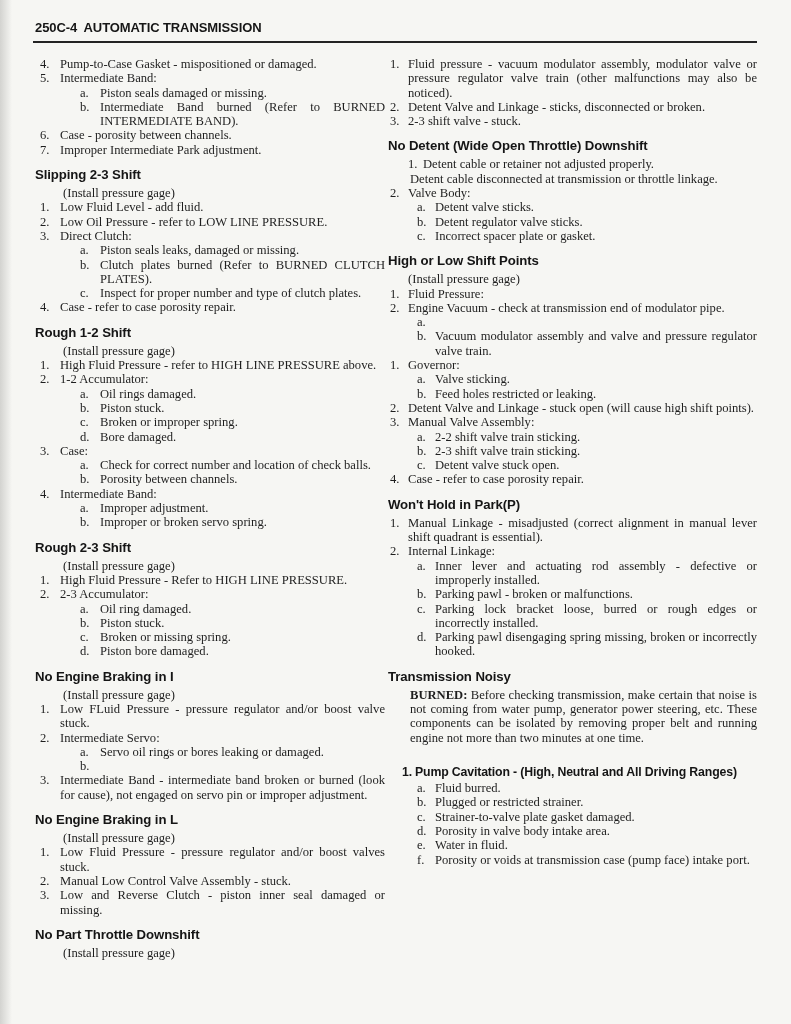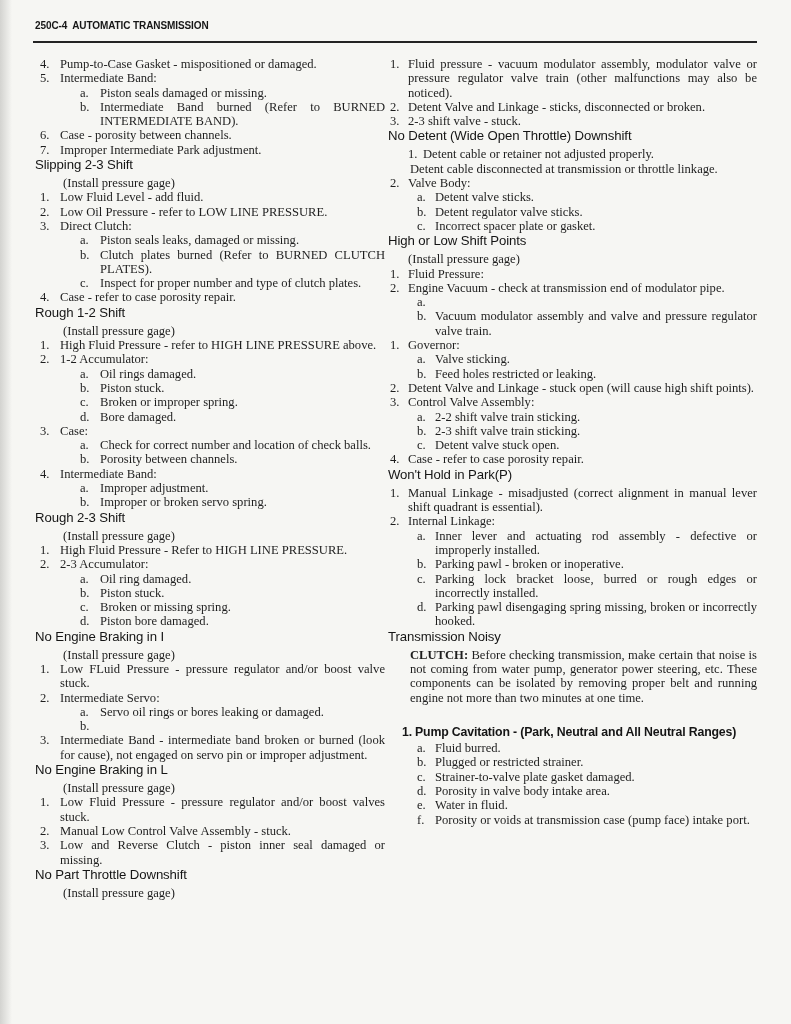--- a/index.html
+++ b/index.html
@@ -13,35 +13,35 @@
     -webkit-font-smoothing:antialiased;
   }
   .scan-edge {
     position:absolute; left:0; top:0; width:12px; height:100%;
     background:linear-gradient(to right, #d3d3d0, rgba(246,246,243,0));
     pointer-events:none;
   }
   .page-title {
     position:absolute; left:35px; top:20px;
     font-family:"Liberation Sans", sans-serif;
-    font-weight:bold; font-size:10px; letter-spacing:-0.1px;
+    font-weight:bold; font-size:13px; letter-spacing:-0.1px;
     white-space:pre; color:#161616;
   }
   .header-rule {
     position:absolute; left:33px; top:41px; width:724px; height:2px;
     background:#232323;
   }
   .col { position:absolute; top:57px; font-size:12.6px; line-height:14.3px; }
   .col-left  { left:35px;  width:350px; }
   .col-right { left:388px; width:369px; }
 
   .sec-heading {
     font-family:"Liberation Sans", sans-serif;
-    font-weight:normal; font-size:13.2px; line-height:16px;
-    margin-bottom:3px; color:#151515;
+    font-weight:bold; font-size:13.2px; line-height:16px;
+    margin-top:10px; margin-bottom:3px; color:#151515;
     letter-spacing:-0.1px; white-space:nowrap;
   }
   .item { display:flex; }
   .item .marker { flex:0 0 auto; }
   .item .txt { flex:1 1 auto; text-align:justify; }
 
   .col-left  .item .marker { width:20px; }
   .col-left  .item.l0 { padding-left:5px; }
   .col-left  .item.l1 { padding-left:45px; }
   .col-left  .note { padding-left:28px; }
@@ -324,21 +324,21 @@
       <div class="item l1">
         <span class="marker">b.</span>
         <div class="txt">Feed holes restricted or leaking.</div>
       </div>
       <div class="item l0">
         <span class="marker">2.</span>
         <div class="txt">Detent Valve and Linkage - stuck open (will cause high shift points).</div>
       </div>
       <div class="item l0">
         <span class="marker">3.</span>
-        <div class="txt">Control Valve Assembly:</div>
+        <div class="txt">Manual Valve Assembly:</div>
       </div>
       <div class="item l1">
         <span class="marker">a.</span>
         <div class="txt">2-2 shift valve train sticking.</div>
       </div>
       <div class="item l1">
         <span class="marker">b.</span>
         <div class="txt">2-3 shift valve train sticking.</div>
       </div>
       <div class="item l1">
@@ -359,39 +359,39 @@
       <div class="item l0">
         <span class="marker">2.</span>
         <div class="txt">Internal Linkage:</div>
       </div>
       <div class="item l1">
         <span class="marker">a.</span>
         <div class="txt">Inner lever and actuating rod assembly - defective or improperly installed.</div>
       </div>
       <div class="item l1">
         <span class="marker">b.</span>
-        <div class="txt">Parking pawl - broken or inoperative.</div>
+        <div class="txt">Parking pawl - broken or malfunctions.</div>
       </div>
       <div class="item l1">
         <span class="marker">c.</span>
         <div class="txt">Parking lock bracket loose, burred or rough edges or incorrectly installed.</div>
       </div>
       <div class="item l1">
         <span class="marker">d.</span>
         <div class="txt">Parking pawl disengaging spring missing, broken or incorrectly hooked.</div>
       </div>
     </section>
     <section class="sec">
       <div class="sec-heading">Transmission Noisy</div>
-      <div class="notice"><b>CLUTCH:</b> <span>Before checking transmission, make certain that noise is not coming from water pump, generator power steering, etc. These components can be isolated by removing proper belt and running engine not more than two minutes at one time.</span></div>
+      <div class="notice"><b>BURNED:</b> <span>Before checking transmission, make certain that noise is not coming from water pump, generator power steering, etc. These components can be isolated by removing proper belt and running engine not more than two minutes at one time.</span></div>
     </section>
     <section class="sec">
       <div class="item l0 bold">
         <span class="marker">1.</span>
-        <div class="txt">Pump Cavitation - (Park, Neutral and All Neutral Ranges)</div>
+        <div class="txt">Pump Cavitation - (High, Neutral and All Driving Ranges)</div>
       </div>
       <div class="item l1">
         <span class="marker">a.</span>
         <div class="txt">Fluid burred.</div>
       </div>
       <div class="item l1">
         <span class="marker">b.</span>
         <div class="txt">Plugged or restricted strainer.</div>
       </div>
       <div class="item l1">

